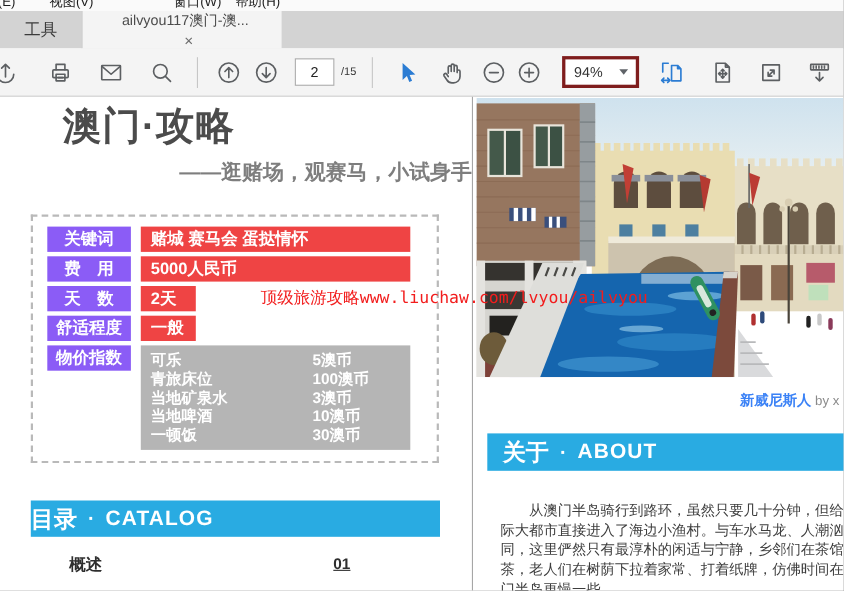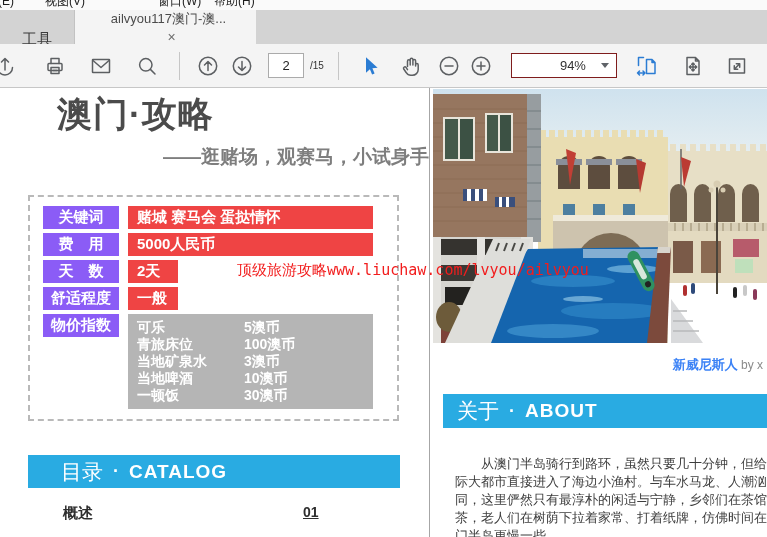--- a/index.html
+++ b/index.html
@@ -5,62 +5,62 @@
   html,body{margin:0;padding:0;background:#888;}
   .screen{
     position:relative;width:767px;height:537px;overflow:hidden;background:#fff;
     font-family:"Liberation Sans",sans-serif;
   }
   
   .menustrip{position:absolute;left:0;top:0;width:767px;height:10px;background:#fafafa;overflow:hidden;}
   .menustrip span{position:absolute;top:-7px;font-size:12px;color:#1c1c1c;white-space:nowrap;}
   
   .tabbar{position:absolute;left:0;top:10px;width:767px;height:34px;background:#d3d3d3;}
-  .tab-tools{position:absolute;left:0;top:12px;width:74px;height:34px;display:flex;align-items:center;justify-content:center;
+  .tab-tools{position:absolute;left:0;top:0;width:74px;height:34px;display:flex;align-items:center;justify-content:center;
     font-size:15px;color:#3b3b3b;cursor:default;}
   .tab-doc{position:absolute;left:74px;top:0;width:182px;height:34px;background:#f4f4f4;display:flex;align-items:center;
     padding:0 8px 0 14px;box-sizing:border-box;font-size:13px;color:#4b4b4b;border-left:1px solid #c2c2c2;flex-direction:column;}
   .tab-doc .doc-title{flex:1;white-space:nowrap;overflow:hidden;}
   .tab-close{color:#6e6e6e;font-size:14px;margin-left:6px;line-height:1;}
   
   .toolbar{position:absolute;left:0;top:44px;width:767px;height:43px;background:#f4f4f4;border-bottom:1px solid #c7c7c7;
     display:flex;align-items:center;}
   .toolbtn{display:inline-flex;align-items:center;justify-content:center;width:24px;height:24px;flex:0 0 auto;color:#5c5f62;}
   .toolbtn svg{width:24px;height:24px;stroke:currentColor;fill:none;stroke-width:1.5;stroke-linecap:round;stroke-linejoin:round;}
   .blue{color:#2b7cd3;}
   .tdiv{width:1px;height:28px;background:#c6c6c6;flex:0 0 auto;}
   .page-input{width:34px;height:23px;border:1px solid #ababab;background:#fff;text-align:center;font-size:13px;color:#222;
     font-family:"Liberation Sans",sans-serif;padding:0;flex:0 0 auto;}
   .page-total{font-size:10px;color:#333;margin-left:6px;flex:0 0 auto;}
-  .zoombox{width:64px;height:23px;border:1px solid #7f1d1d;background:#fff;display:flex;align-items:center;flex:0 0 auto;padding-left:40px;}
+  .zoombox{width:64px;height:23px;border:3px solid #7f1d1d;background:#fff;display:flex;align-items:center;flex:0 0 auto;}
   .zoombox .zval{font-size:13px;color:#333;padding-left:8px;}
   .zoombox .zarrow{margin-left:auto;margin-right:7px;width:0;height:0;
     border-left:4px solid transparent;border-right:4px solid transparent;border-top:5px solid #5f6368;}
   
   .docarea{position:absolute;left:0;top:88px;width:767px;height:449px;background:#fff;}
   .pagediv{position:absolute;left:429px;top:0;width:1px;height:449px;background:#a6a6a6;}
   .doc-title-main{position:absolute;left:57px;top:3px;font-size:35px;font-weight:bold;color:#4b4b4b;letter-spacing:1px;}
   .doc-subtitle{position:absolute;left:163px;top:56px;font-size:19px;font-weight:bold;color:#7e7e7e;}
   .infopanel{position:absolute;left:28px;top:107px;width:371px;height:226px;border:2px dashed #b9b9b9;box-sizing:border-box;}
   .inforow{display:flex;margin:0 0 4px 13px;}
   .inforows{margin-top:9px;}
   .ilabel{width:76px;height:23px;background:#8b5cf6;color:#fff;font-size:15px;font-weight:bold;
     display:flex;align-items:center;justify-content:center;flex:0 0 auto;}
   .ivalue{margin-left:9px;height:23px;background:#ef4444;color:#fff;font-size:15px;font-weight:bold;
     display:flex;align-items:center;padding:0 9px;box-sizing:content-box;}
   .ivalue.wide{width:227px;}
   .ivalue.narrow{width:32px;}
   .pricebox{margin-left:9px;width:227px;background:#b5b5b5;color:#fff;padding:5px 9px;}
-  .priceline{display:flex;font-size:14px;font-weight:bold;line-height:17px;}
+  .priceline{display:flex;font-size:14px;font-weight:bold;line-height:17px;gap:40px;}
   .pname{width:107px;}
   .watermark{position:absolute;left:237px;top:173px;z-index:6;white-space:nowrap;
     font-family:"DejaVu Sans Mono",monospace;font-size:15px;color:#f21d1d;}
   .catalogbar{position:absolute;left:28px;top:367px;width:372px;height:33px;background:#29abe2;color:#fff;
-    display:flex;align-items:center;padding-left:33px;box-sizing:border-box;}
-  .bar-zh{font-size:21px;font-weight:normal;}
+    display:flex;align-items:center;box-sizing:border-box;}
+  .bar-zh{font-size:21px;font-weight:bold;}
   .bar-sep{font-size:18px;font-weight:bold;margin:0 10px;}
   .bar-en{font-size:19px;font-weight:bold;letter-spacing:1px;}
   .cat-name{position:absolute;left:63px;top:416px;font-size:15px;font-weight:bold;color:#2e2e2e;}
   .cat-page{position:absolute;left:303px;top:416px;font-size:14px;font-weight:bold;color:#2e2e2e;text-decoration:underline;}
   .photo{position:absolute;left:433px;top:1px;width:334px;height:254px;overflow:hidden;}
   .caption{position:absolute;left:433px;top:267px;width:330px;text-align:right;white-space:nowrap;}
   .caption .cap-bold{font-size:13px;font-weight:bold;color:#3b82f6;}
   .caption .cap-rest{font-size:12px;color:#8a8a8a;}
   .aboutbar{position:absolute;left:443px;top:306px;width:330px;height:34px;background:#29abe2;color:#fff;
     display:flex;align-items:center;padding-left:14px;box-sizing:border-box;}

